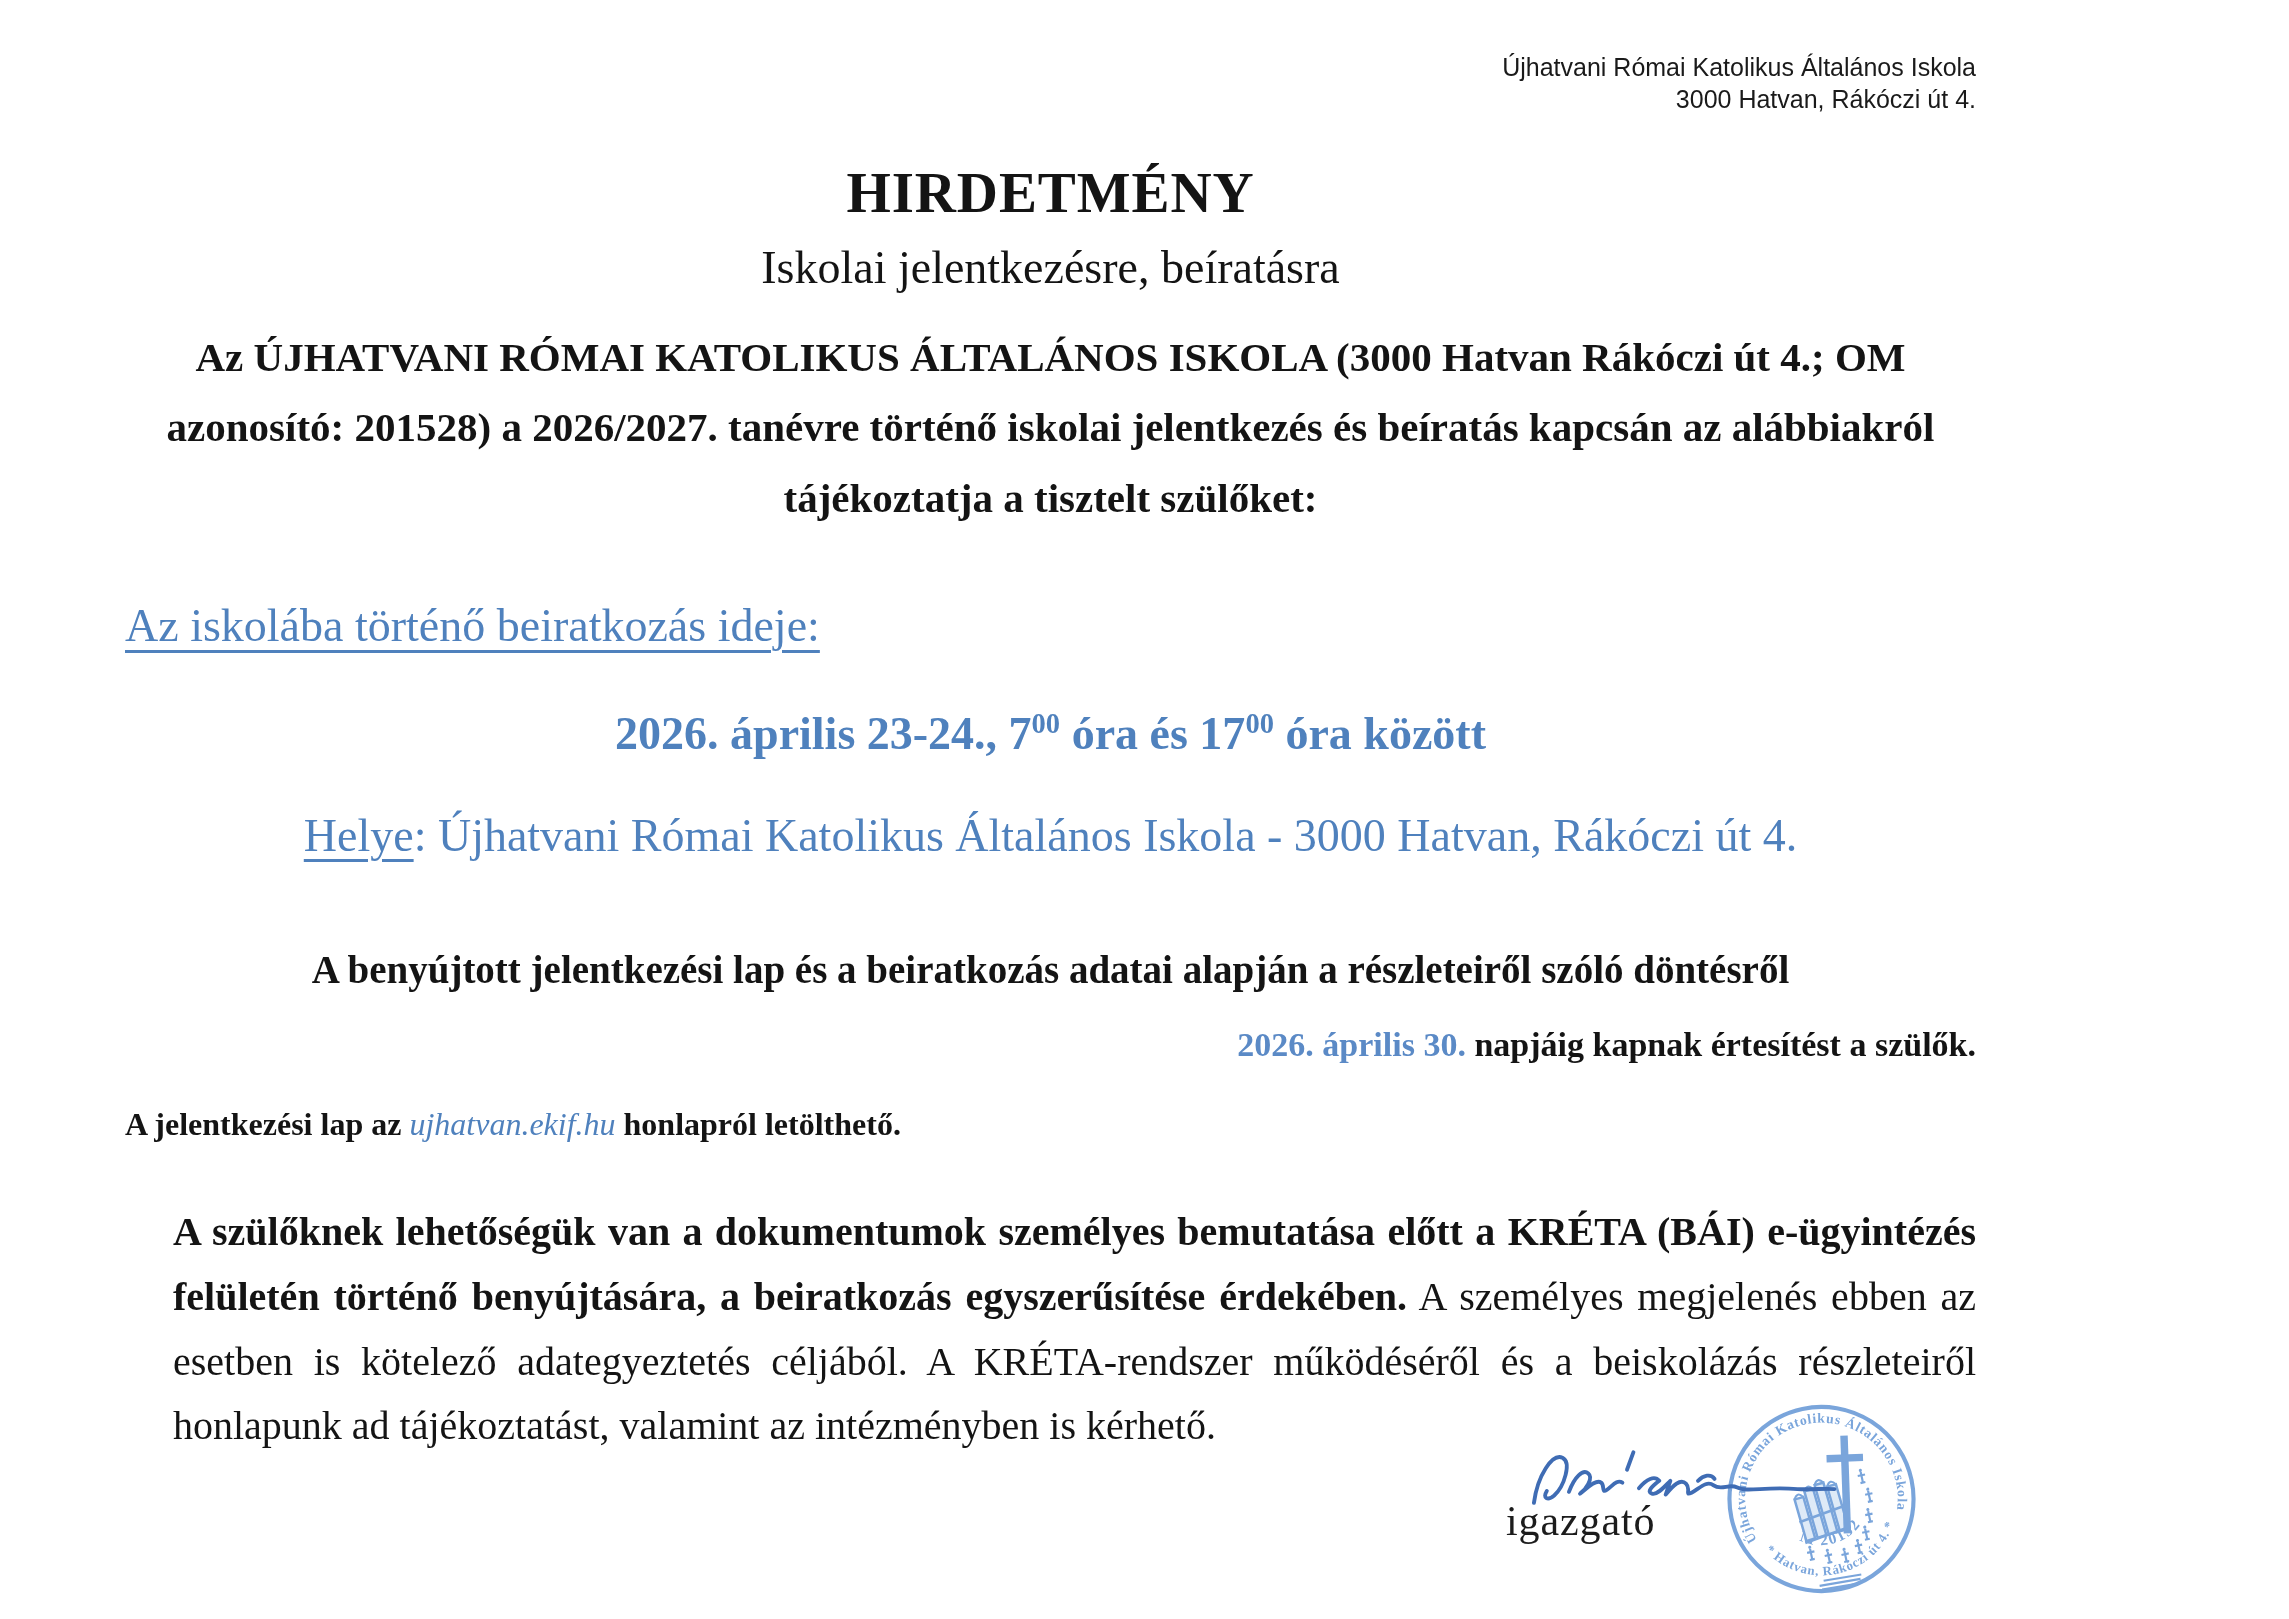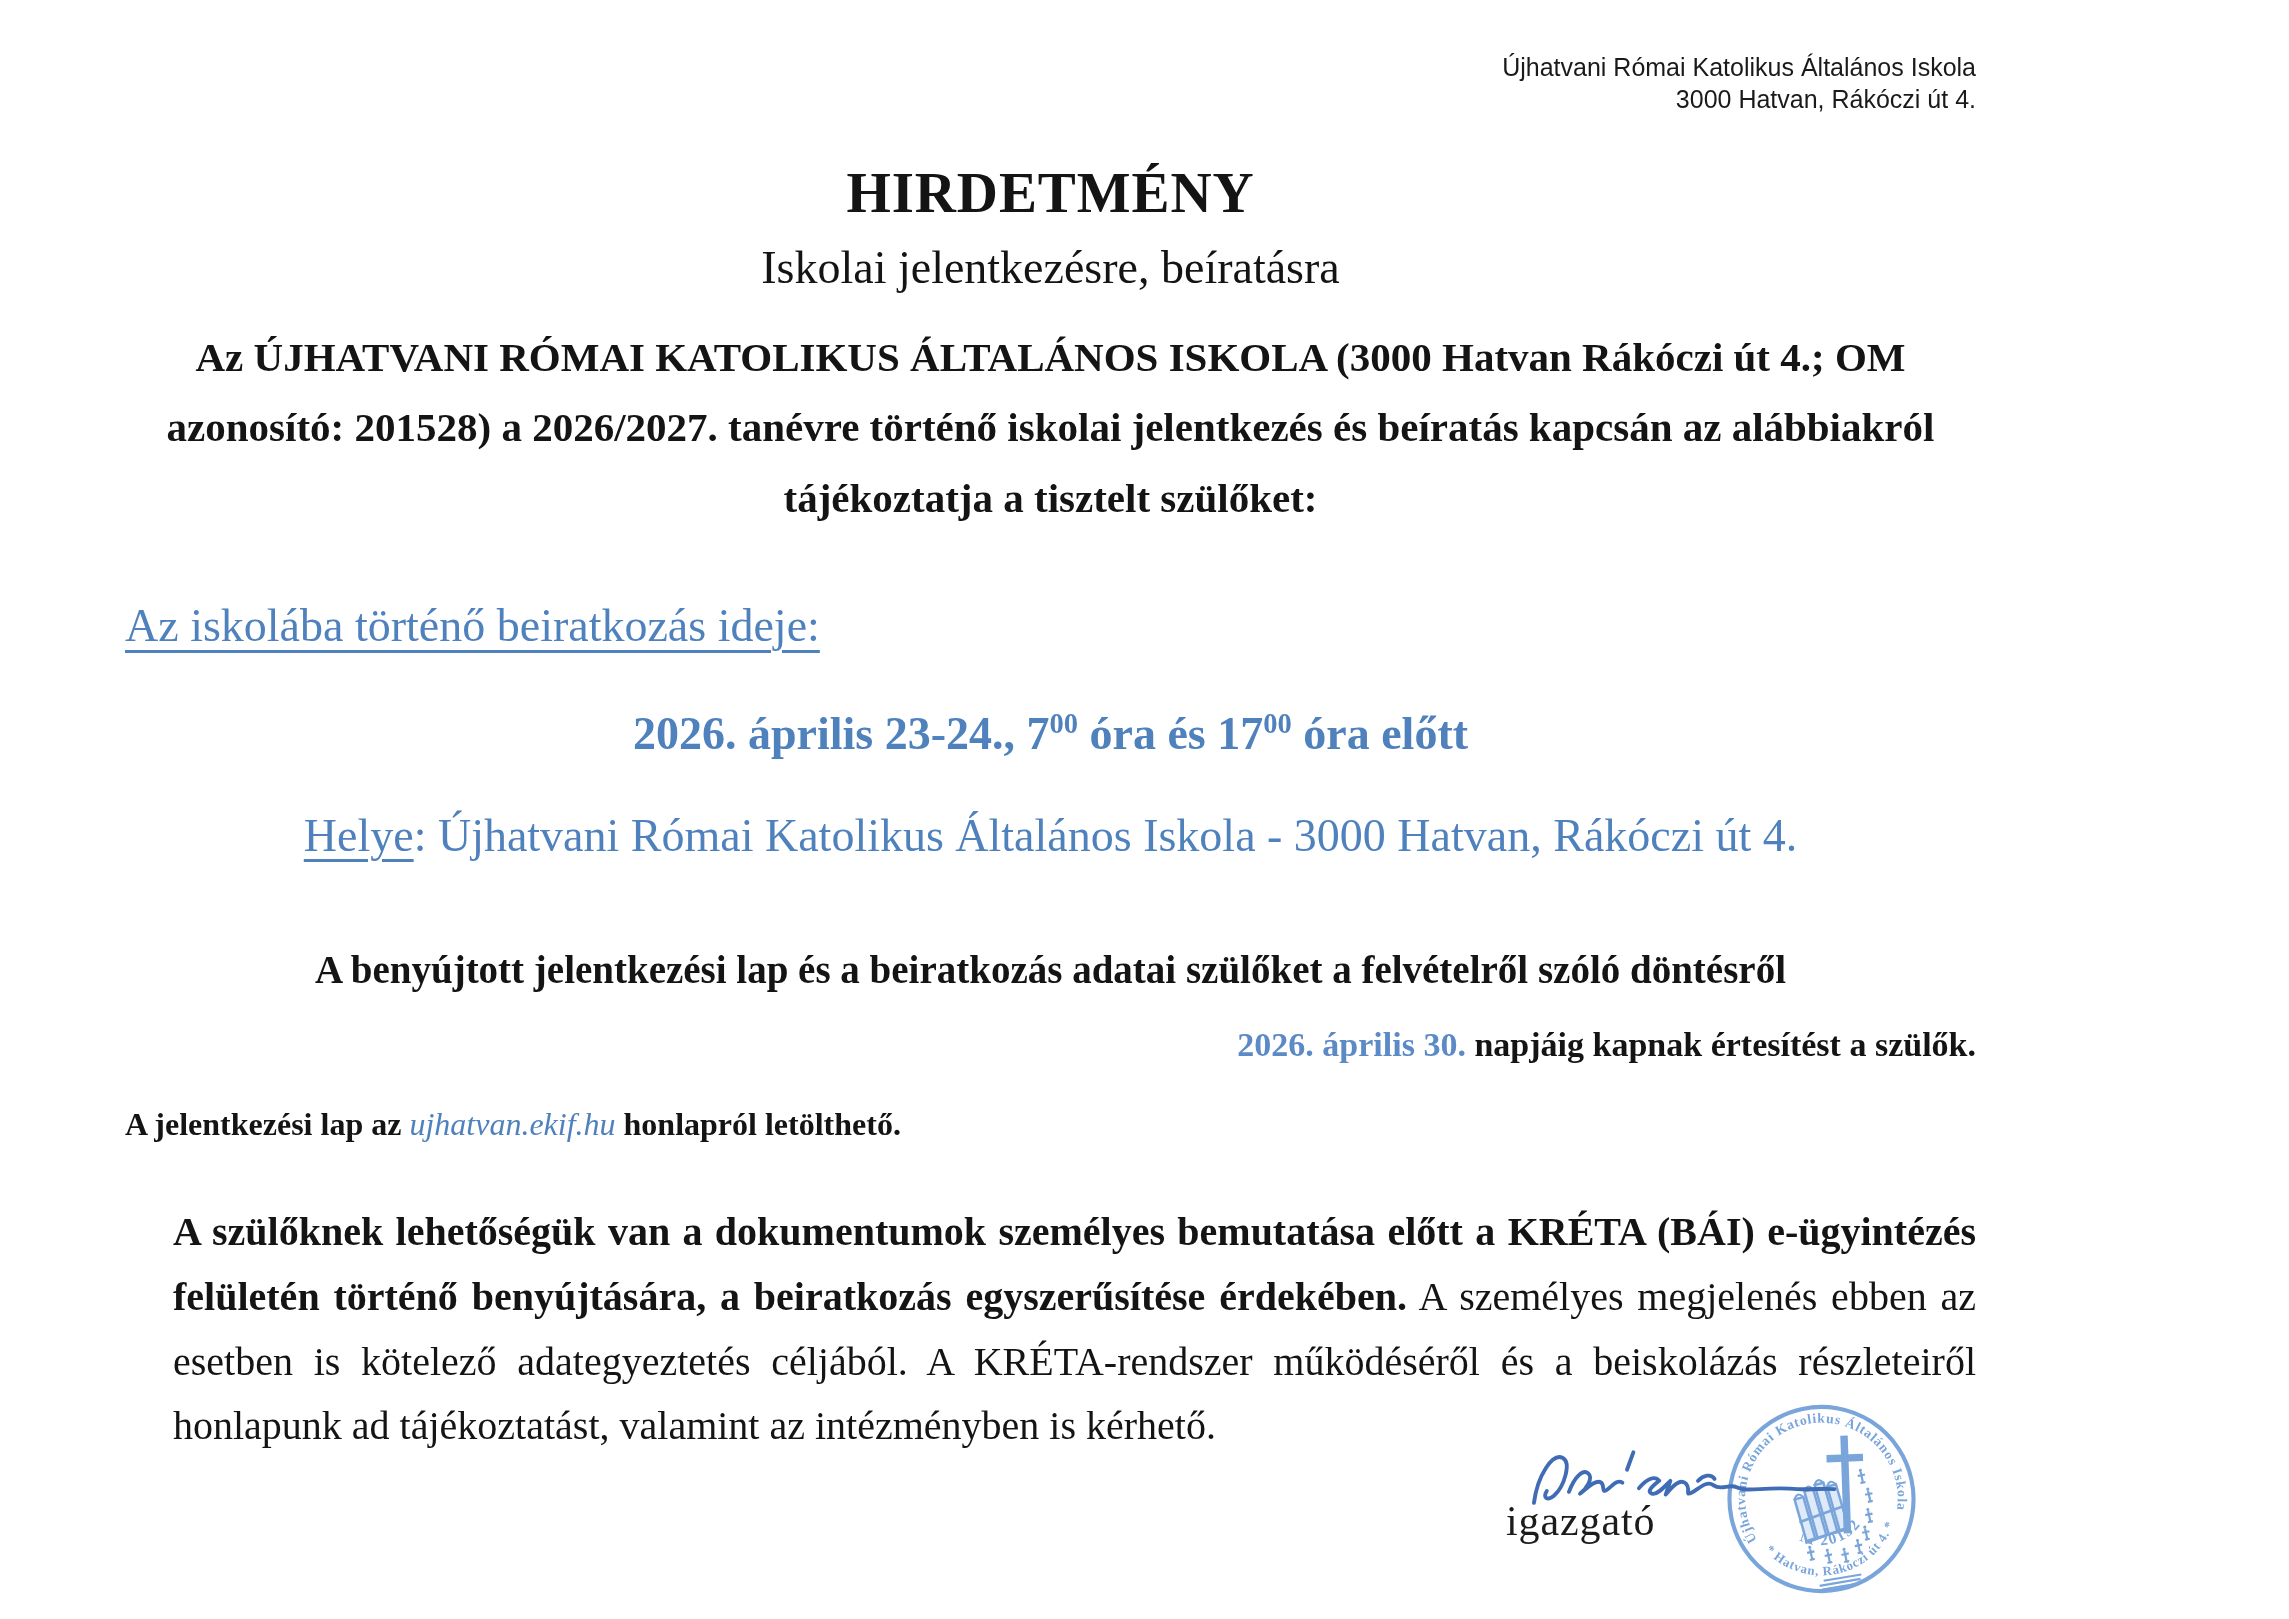--- a/index.html
+++ b/index.html
@@ -163,28 +163,28 @@
     <div>Az ÚJHATVANI RÓMAI KATOLIKUS ÁLTALÁNOS ISKOLA (3000 Hatvan Rákóczi út 4.; OM</div>
     <div>azonosító: 201528) a 2026/2027. tanévre történő iskolai jelentkezés és beíratás kapcsán az alábbiakról</div>
     <div>tájékoztatja a tisztelt szülőket:</div>
   </div>
 
   <div class="enroll-heading blue">
     <span class="u">Az iskolába történő beiratkozás ideje:</span>
   </div>
 
   <div class="enroll-date blue">
-    <span>2026. április 23-24., 7</span><sup>00</sup><span> óra és 17</span><sup>00</sup><span> óra előtt</span>
+    <span>2026. április 23-24., 7</span><sup>00</sup><span> óra és 17</span><sup>00</sup><span> óra között</span>
   </div>
 
   <div class="location-line blue">
     <span class="u">Helye</span><span>: Újhatvani Római Katolikus Általános Iskola - 3000 Hatvan, Rákóczi út 4.</span>
   </div>
 
-  <div class="decision-line">A benyújtott jelentkezési lap és a beiratkozás adatai szülőket a felvételről szóló döntésről</div>
+  <div class="decision-line">A benyújtott jelentkezési lap és a beiratkozás adatai alapján a részleteiről szóló döntésről</div>
 
   <div class="notify-line">
     <span class="lightblue">2026. április 30.</span><span> napjáig kapnak értesítést a szülők.</span>
   </div>
 
   <div class="download-line">
     <span>A jelentkezési lap az </span><span class="link">ujhatvan.ekif.hu</span><span> honlapról letölthető.</span>
   </div>
 
   <div class="kreta">

